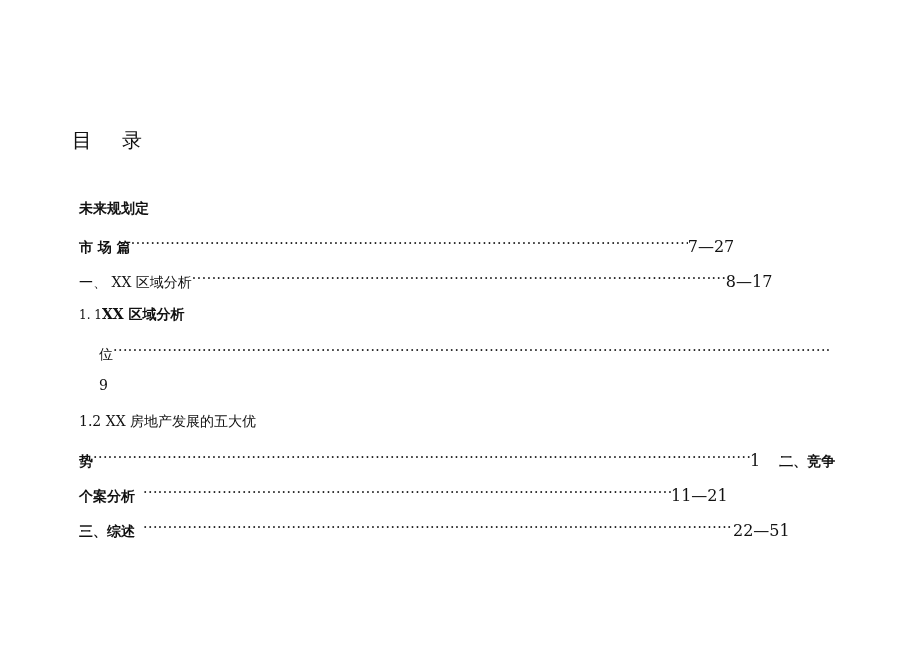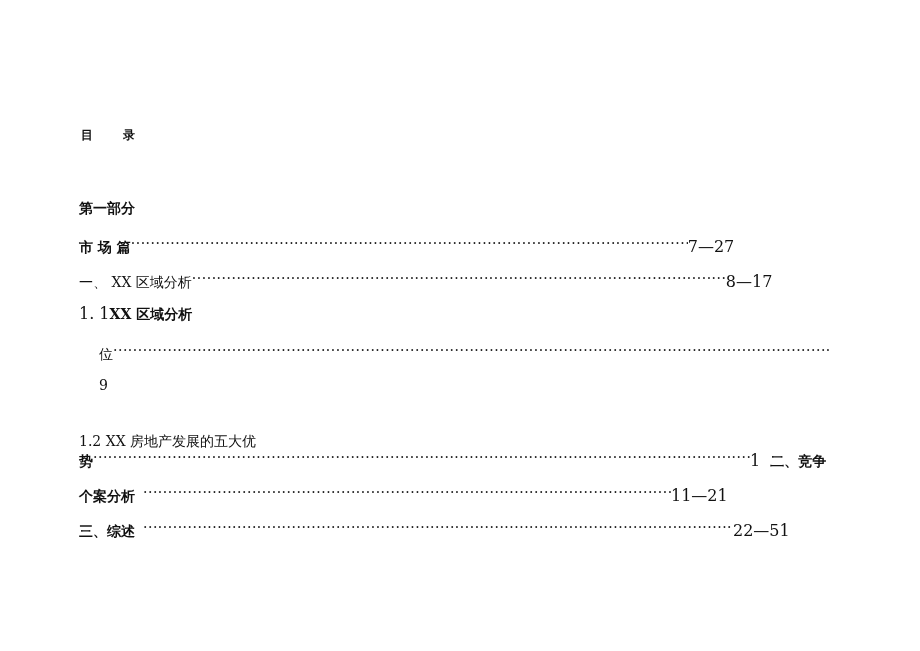--- a/index.html
+++ b/index.html
@@ -1,58 +1,58 @@
 <!DOCTYPE html>
 <html><head>
 <meta charset="utf-8">
 <style>
   html, body { margin:0; padding:0; background:#ffffff; }
   body { width:920px; height:651px; position:relative; overflow:hidden;
          font-family:"DejaVu Serif","Liberation Serif",serif; color:#111; }
   .line { position:absolute; left:79px; font-size:14px; line-height:18px; white-space:nowrap; }
-  .title { position:absolute; left:81px; top:127px; font-size:12px; font-weight:bold; letter-spacing:0; }
+  .title { position:absolute; left:72px; top:127px; font-size:20px; font-weight:normal; letter-spacing:0; }
   .title span { display:inline-block; }
   .leader { display:inline-block; overflow:hidden; vertical-align:baseline; letter-spacing:0.5px; color:#222; }
   .num { font-family:"DejaVu Serif","Liberation Serif",serif; font-size:16px; }
-  .small { font-size:16px; }
+  .small { font-size:12px; }
   .bold { font-weight:bold; }
 </style>
 </head>
 <body>
 
 <div class="title">
   <span>目</span><span style="width:30px"></span><span>录</span>
 </div>
 
-<div class="line bold" style="top:199px">第一部分</div>
+<div class="line bold" style="top:199px">未来规划定</div>
 
 <div class="line" style="top:234px">
   <span class="bold">市 场 篇</span><span class="leader" style="width:557px">··········································································································································</span><span class="num">7—27</span>
 </div>
 
 <div class="line" style="top:269px">
   <span>一、 XX 区域分析</span><span class="leader" style="width:534px">··········································································································································</span><span class="num">8—17</span>
 </div>
 
 <div class="line" style="top:305px">
   <span class="small">1. 1</span><span class="bold">XX 区域分析</span>
 </div>
 
 <div class="line" style="top:341px; left:99px">
   <span>位</span><span class="leader" style="width:718px">·······························································································································································</span>
 </div>
 
 <div class="line" style="top:376px; left:99px">9</div>
 
-<div class="line" style="top:432px">
+<div class="line" style="top:412px">
   <span>1.2  XX 房地产发展的五大优</span>
 </div>
 
 <div class="line" style="top:448px">
-  <span class="bold">势</span><span class="leader" style="width:657px">·································································································································································</span><span class="num">1</span><span style="margin-left:10px" class="bold">二、竞争</span>
+  <span class="bold">势</span><span class="leader" style="width:657px">·································································································································································</span><span class="num">1</span><span style="margin-left:19px" class="bold">二、竞争</span>
 </div>
 
 <div class="line" style="top:483px">
   <span class="bold">个案分析</span><span class="leader" style="width:528px; margin-left:8px">·························································································································</span><span class="num">11—21</span>
 </div>
 
 <div class="line" style="top:518px">
   <span class="bold">三、综述</span><span class="leader" style="width:590px; margin-left:8px">·································································································································</span><span class="num">22—51</span>
 </div>
 

